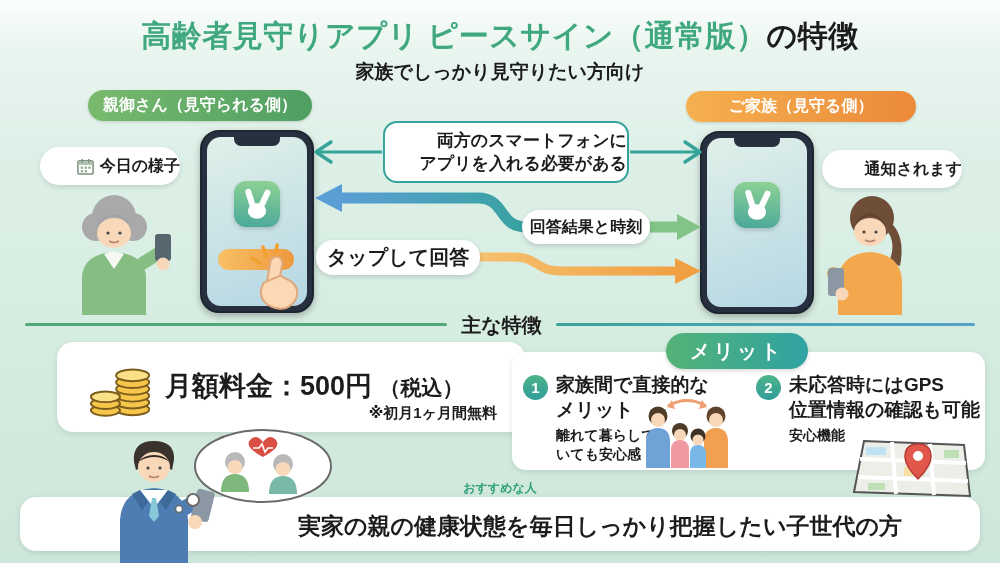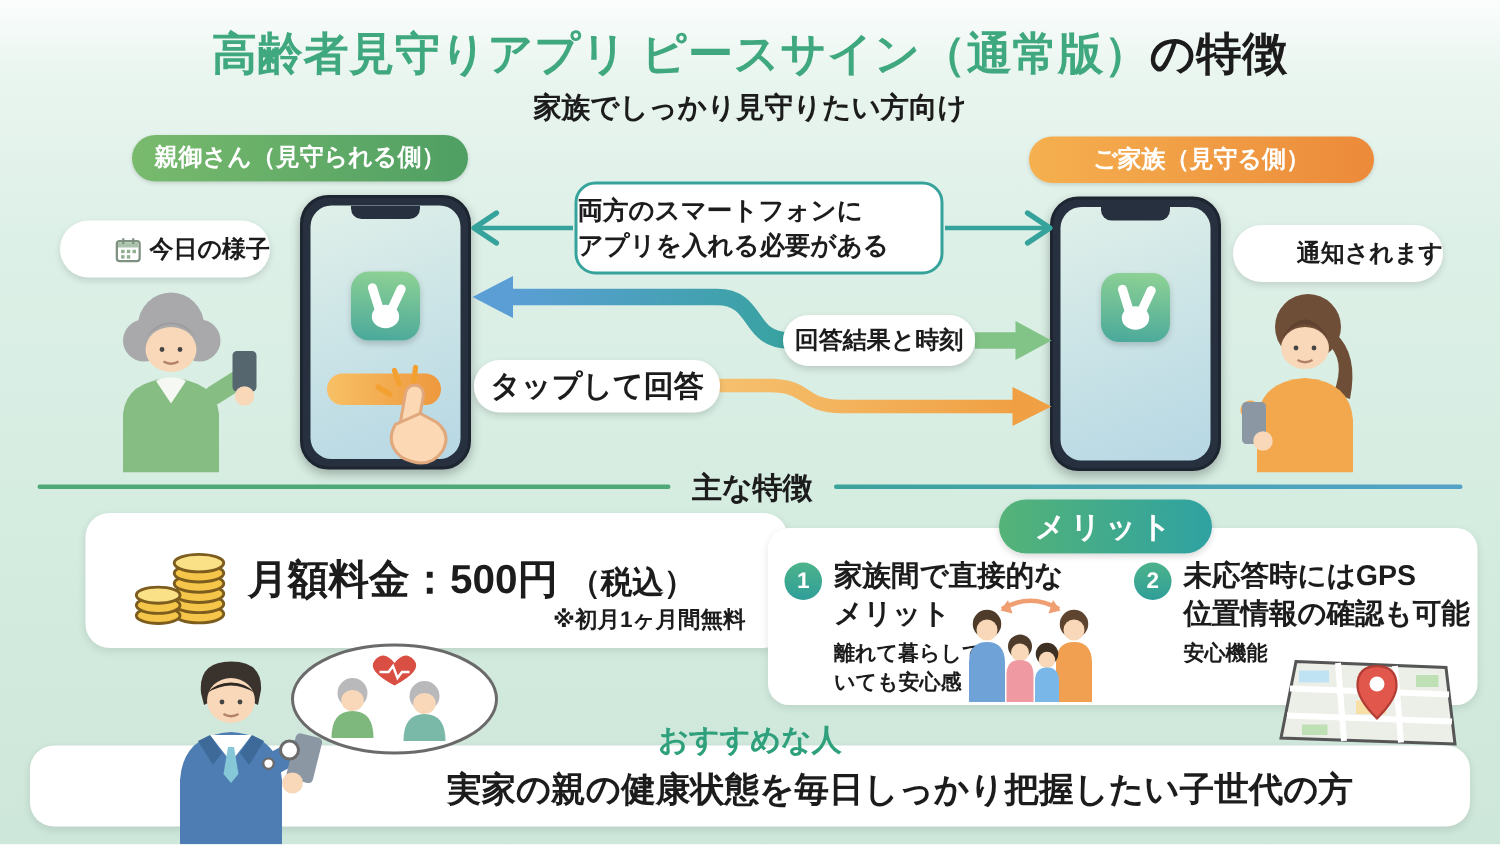--- a/index.html
+++ b/index.html
@@ -29,21 +29,21 @@
   
   .phone { width:114px; height:183px; background:#26303e; border:2px solid #1c2530; border-radius:19px; z-index:3; box-shadow:0 3px 7px rgba(0,0,0,.28); }
   .phone-left { left:200px; top:130px; }
   .phone-right { left:700px; top:131px; }
   .screen { position:absolute; inset:5px; border-radius:14px; overflow:hidden; background:linear-gradient(160deg,#e0f0e9 0%,#c8e2e6 55%,#b6d7e4 100%); }
   .notch { position:absolute; top:0; left:50%; transform:translateX(-50%); width:46px; height:9px; background:#26303e; border-radius:0 0 7px 7px; }
   .app-icon { position:absolute; left:50%; top:44px; transform:translateX(-50%); width:46px; height:46px; border-radius:12px; background:linear-gradient(185deg,#8fd294,#49a89b); box-shadow:0 2px 4px rgba(0,0,0,.18); display:flex; align-items:center; justify-content:center; }
   .answer-btn { position:absolute; left:11px; bottom:36px; width:76px; height:21px; border-radius:11px; background:linear-gradient(90deg,#f8c065,#ee983d); }
 
   
-  .info-box { left:383px; top:121px; width:246px; height:62px; background:#fff; border:2.5px solid #35a39b; border-radius:14px; display:flex; flex-direction:column; align-items:flex-start; justify-content:center; font-size:17px; color:#1c1c1c; line-height:1.38; z-index:6; }
+  .info-box { left:383px; top:121px; width:246px; height:62px; background:#fff; border:2.5px solid #35a39b; border-radius:14px; display:flex; flex-direction:column; align-items:flex-end; justify-content:center; font-size:17px; color:#1c1c1c; line-height:1.38; z-index:6; }
   .pill { background:#fff; border-radius:17px; display:flex; align-items:center; justify-content:center; color:#1c1c1c; box-shadow:0 2px 5px rgba(0,0,0,.15); z-index:6; }
   .pill-result { left:522px; top:210px; width:128px; height:34px; font-size:16px; }
   .pill-tap { left:316px; top:240px; width:164px; height:35px; font-size:20px;font-family:Liberation Serif, serif; }
   .pill-tap::before { content:""; position:absolute; left:-7px; bottom:4px; border:10px solid transparent; border-right-color:#fff; border-bottom-width:3px; }
 
   .arrows { left:0; top:0; z-index:4; pointer-events:none; }
 
   
   .div-line { top:323px; height:3px; border-radius:2px; z-index:2; }
   .div-left { left:25px; width:422px; background:#4fa878; }
@@ -58,21 +58,21 @@
   .price-note { position:absolute; right:28px; top:62px; font-size:15px; color:#1c1c1c; }
   .coins { position:absolute; left:30px; top:18px; }
 
   .merit-card { left:512px; top:352px; width:473px; height:118px; border-radius:14px; }
   .merit-pill { left:666px; top:333px; width:142px; height:36px; border-radius:18px; background:linear-gradient(90deg,#55b377,#2fa2a2); color:#fff; font-size:20px; display:flex; align-items:center; justify-content:center; letter-spacing:3px; z-index:3; box-shadow:0 2px 4px rgba(0,0,0,.15); }
   .merit-item-title { position:absolute; font-size:19px; line-height:1.32; color:#1c1c1c; }
   .merit-item-sub { position:absolute; font-size:14px; line-height:1.35; color:#1c1c1c; }
   .num-circle { position:absolute; width:25px; height:25px; border-radius:50%; background:linear-gradient(180deg,#4db38a,#2f9e99); color:#fff; font-size:15px; display:flex; align-items:center; justify-content:center; }
 
   .recommend-card { left:20px; top:497px; width:960px; height:54px; }
-  .recommend-label { left:0; top:480px; width:1000px; text-align:center; font-size:20px; color:#2fa07c; z-index:4; }
+  .recommend-label { left:0; top:480px; width:1000px; text-align:center; font-size:12px; color:#2fa07c; z-index:4; }
   .recommend-text { left:210px; top:511px; width:780px; text-align:center; font-size:23px; color:#1c1c1c; z-index:4; }
   .illus-top { z-index:2; }
   .tap-hand { left:246px; top:240px; z-index:7; }
   .man { left:82px; top:438px; z-index:3; }
   .thought { left:163px; top:426px; z-index:4; }
   .map { left:852px; top:438px; z-index:3; }
 </style>
 </head>
 <body>
 

